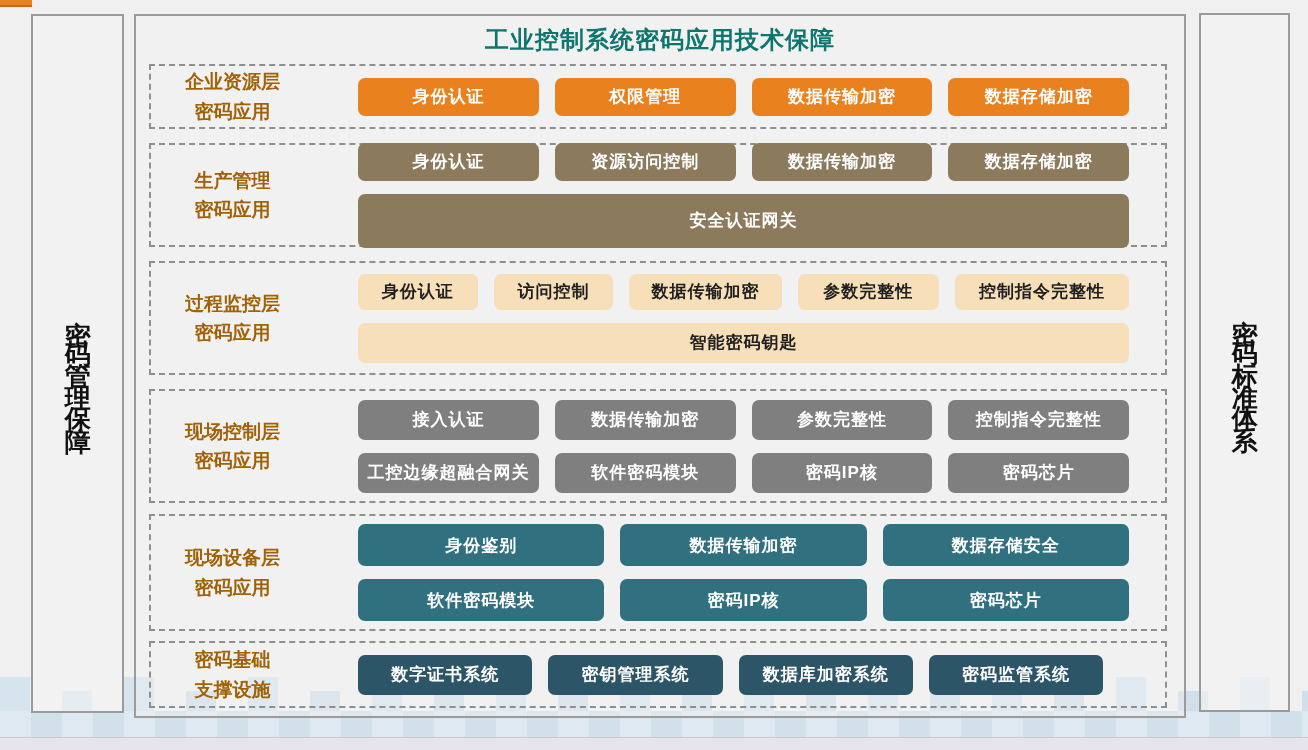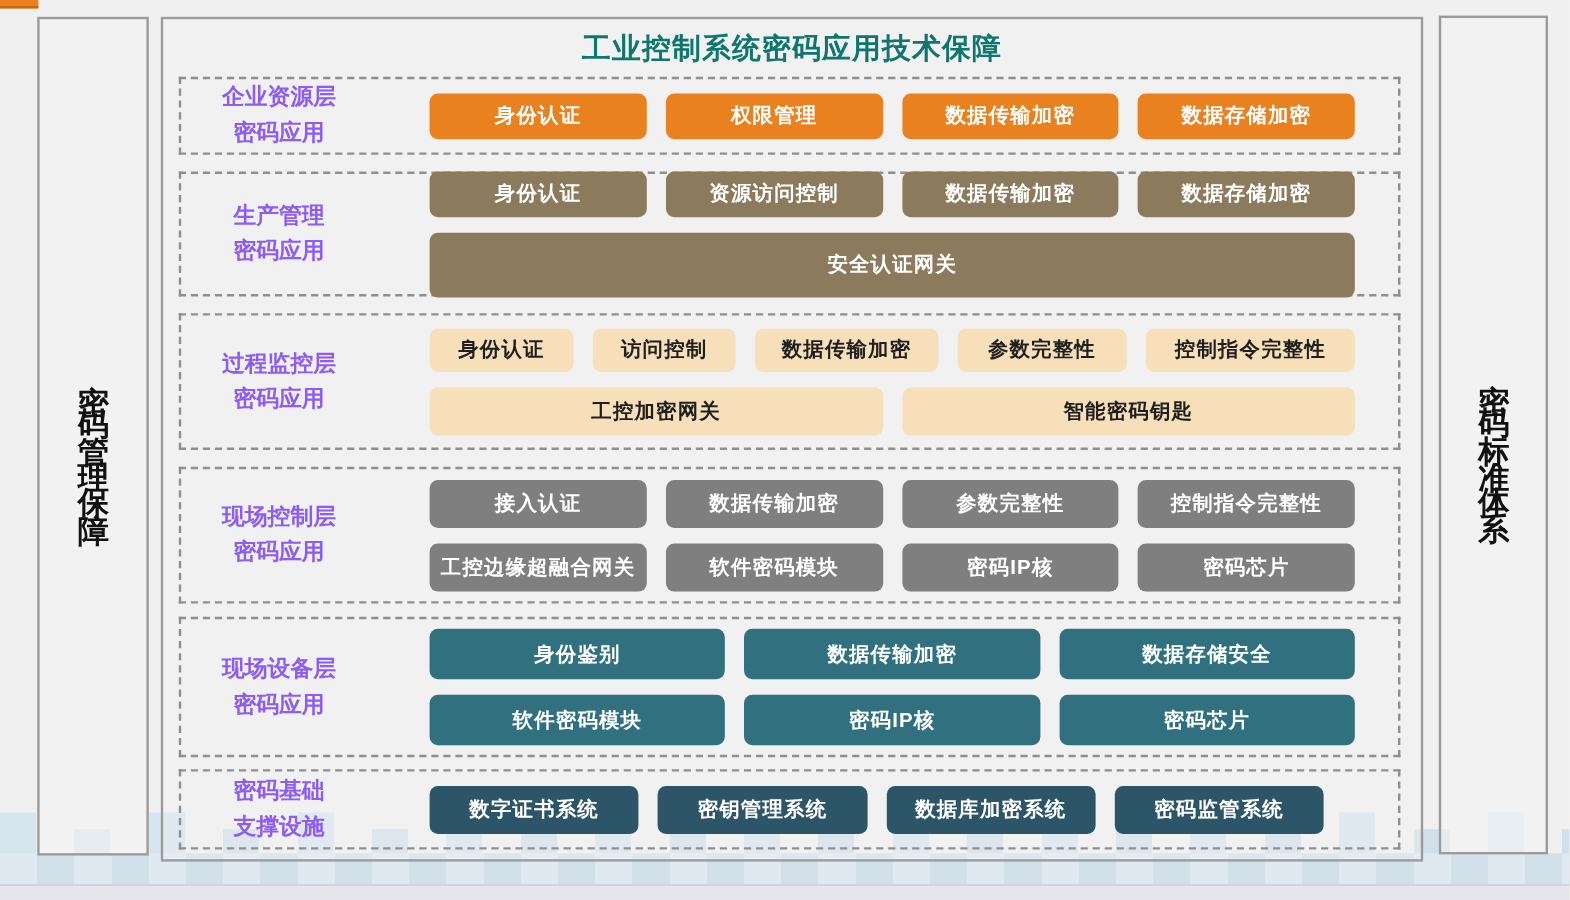--- a/index.html
+++ b/index.html
@@ -29,21 +29,21 @@
 
   .main-panel{position:absolute;left:134px;top:14px;width:1052px;height:704px;
     border:2px solid #9b9b9b;background:rgba(243,243,243,0.38);box-sizing:border-box;}
   .main-title{position:absolute;left:134px;top:24px;width:1052px;text-align:center;
     font-size:24px;font-weight:bold;color:#0f766e;letter-spacing:1px;}
 
   
   .layer{position:absolute;left:149px;width:1018px;border:2px dashed #8f8f8f;
     box-sizing:border-box;display:flex;align-items:center;}
   .layer .label{width:163px;flex:0 0 163px;text-align:center;font-size:19px;
-    font-weight:bold;color:#8b5cf6;line-height:1.55;}
+    font-weight:bold;color:#a16207;line-height:1.55;}
   .layer .btns{flex:1;display:flex;flex-direction:column;gap:13px;padding:0 36px 0 2px;}
   .layer .row{display:flex;gap:16px;margin-left:42px;}
 
   .btn{flex:1;display:flex;align-items:center;justify-content:center;
     background:var(--btn-bg,#ccc);color:var(--btn-fg,#fff);
     font-size:17px;font-weight:bold;border-radius:7px;letter-spacing:1px;}
 
   .layer-1{top:64px;height:65px;}   .layer-1 .btn{height:38px;}
   .layer-2{top:143px;height:104px;} .layer-2 .row-0 .btn{height:38px;} .layer-2 .row-1 .btn{height:54px;}
   .layer-3{top:261px;height:114px;justify-content:center;} .layer-3 .row-0 .btn{height:36px;} .layer-3 .row-1 .btn{height:40px;}
@@ -114,21 +114,20 @@
     </div>
     <div class="btns">
       <div class="row row-0">
         <div class="btn" style="flex:4.4">身份认证</div>
         <div class="btn" style="flex:4.4">访问控制</div>
         <div class="btn" style="flex:5.6">数据传输加密</div>
         <div class="btn" style="flex:5.2">参数完整性</div>
         <div class="btn" style="flex:6.4">控制指令完整性</div>
       </div>
       <div class="row row-1">
-        <div class="btn">工控加密网关</div>
         <div class="btn">智能密码钥匙</div>
       </div>
     </div>
   </div>
 
   <div class="layer layer-4" style="--btn-bg: #7f7f7f; --btn-fg: #ffffff;">
     <div class="label">
       <div>现场控制层</div>
       <div>密码应用</div>
     </div>

